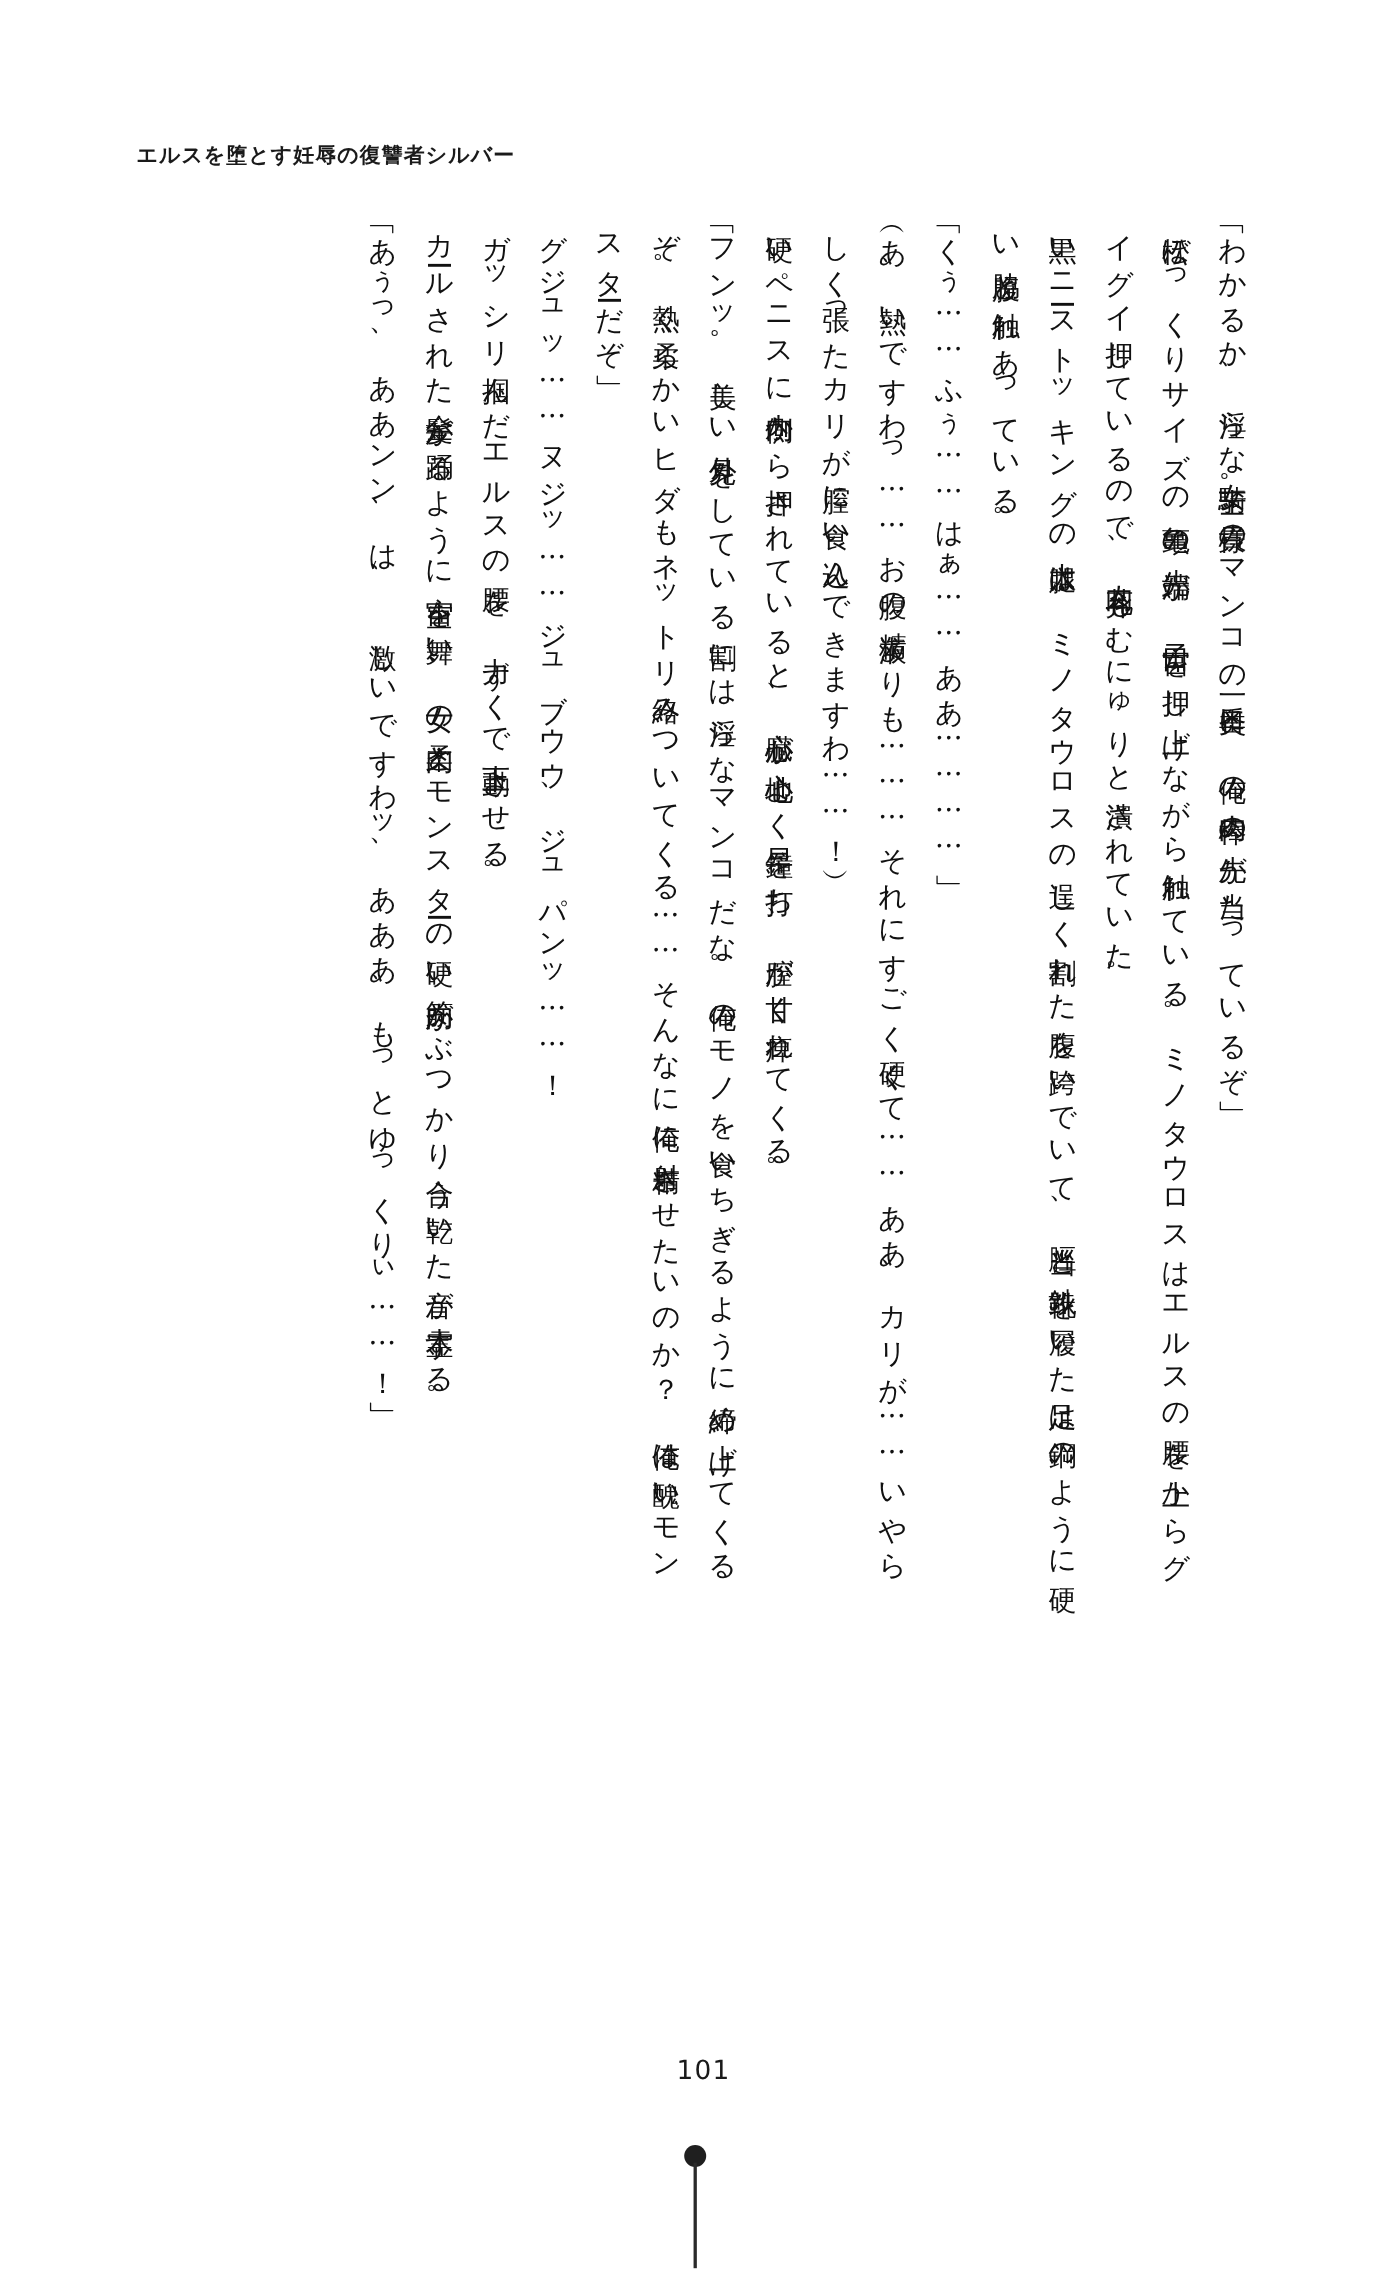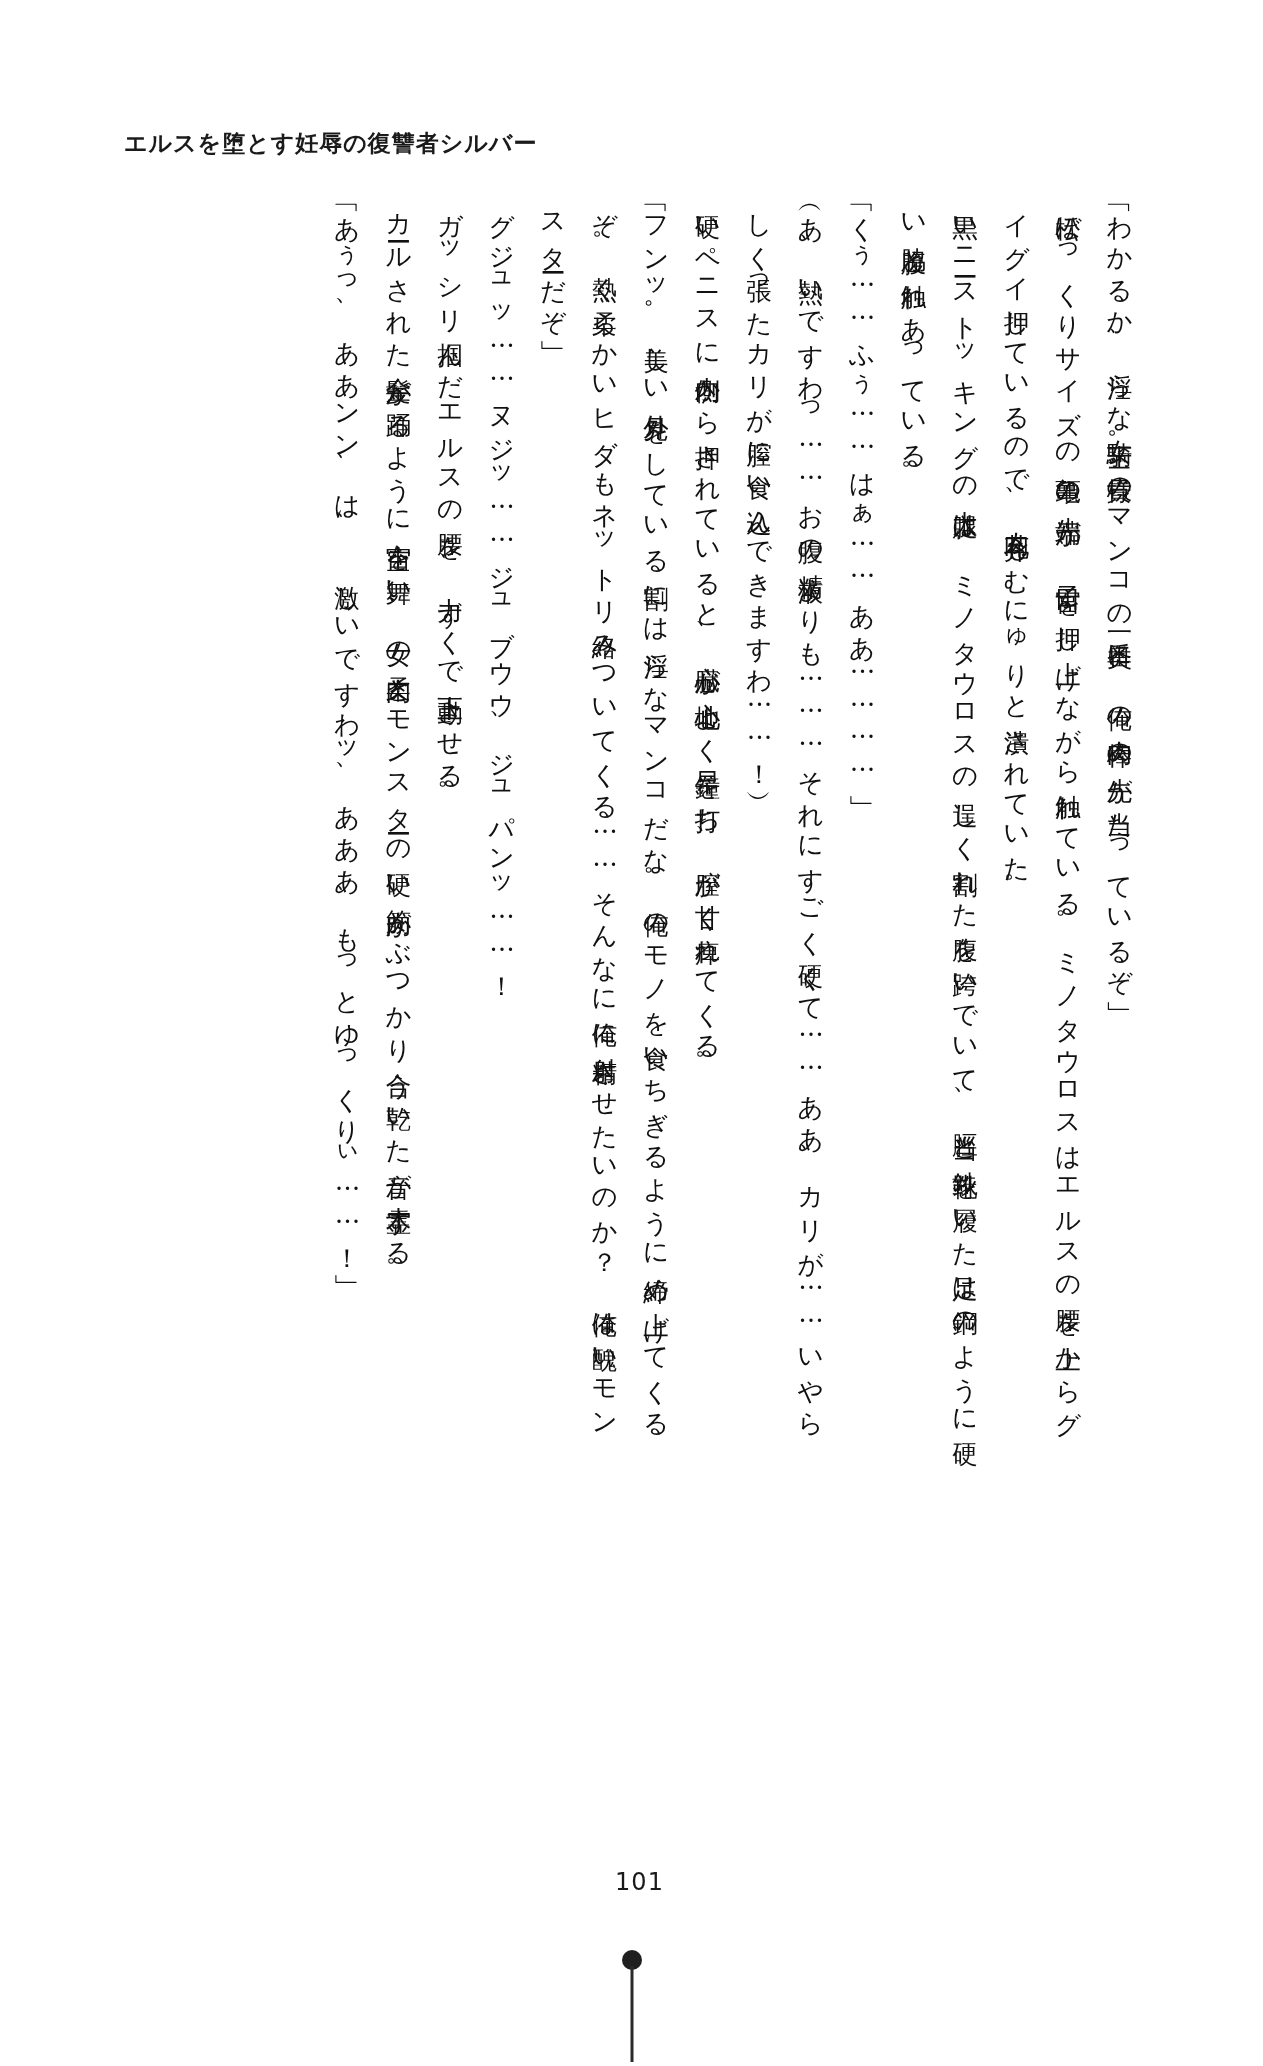--- a/index.html
+++ b/index.html
@@ -22,21 +22,21 @@
     width: 1263px;
     height: 2066px;
     background: #ffffff;
   }
 
   
   .running-header {
     position: absolute;
     top: 128px;
     left: 124px;
-    font-size: 23px;
+    font-size: 19px;
     letter-spacing: 1px;
     font-weight: 600;
     color: #1a1a1a;
     white-space: nowrap;
     font-family: "DejaVu Sans", "Liberation Sans", sans-serif;
   }
 
   
   .body-text {
     position: absolute;

